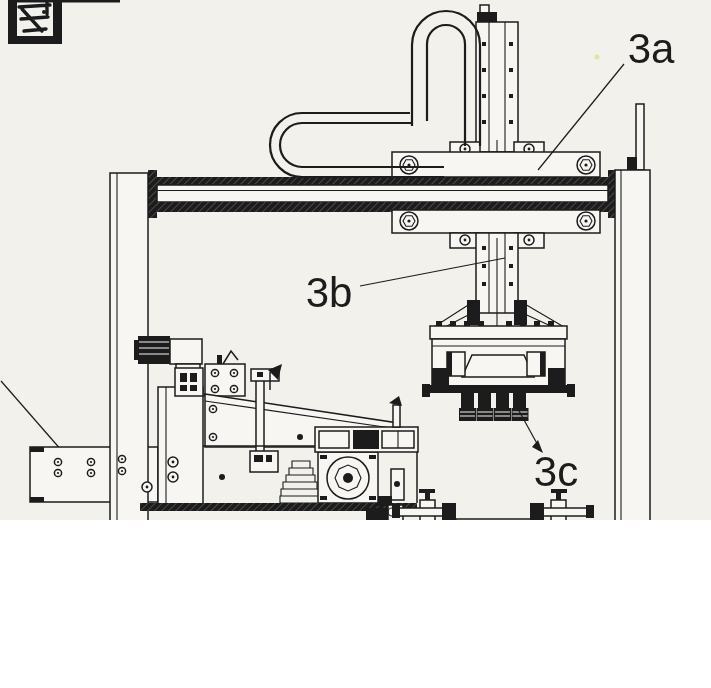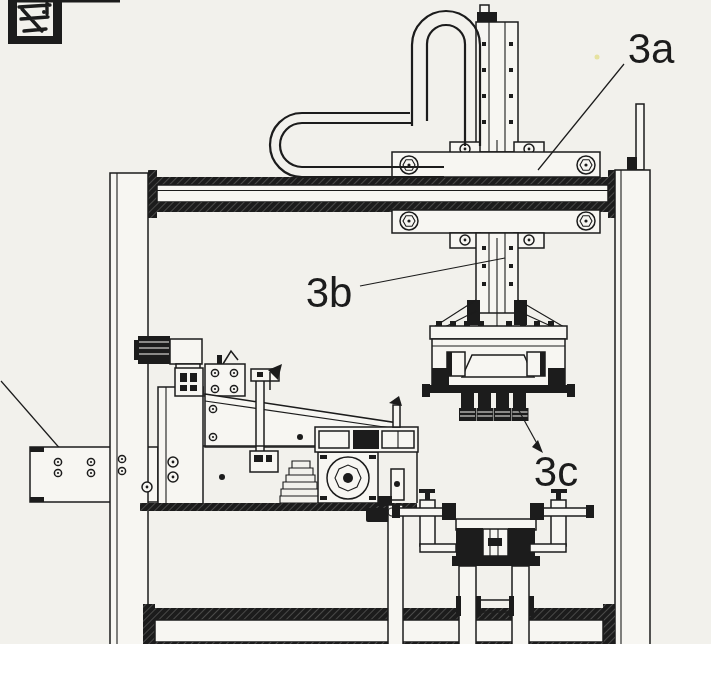--- a/index.html
+++ b/index.html
@@ -1,16 +1,16 @@
 <!DOCTYPE html>
 <html style="--color-background: #f2f1ec; --color-paper: #f7f6f2; --color-ink: #1c1c1c; --color-artifact: #e6e2a0;"><head>
 <meta charset="utf-8">
 <style>
   html,body{margin:0;padding:0;background:#fff;}
-  .stage{position:relative;width:711px;height:644px;overflow:hidden;
+  .stage{position:relative;width:711px;height:520px;overflow:hidden;
          font-family:"Liberation Sans",sans-serif;}
   svg{display:block;}
   .dark{fill:var(--color-ink,#1c1c1c);stroke:none;}
   .paper{fill:var(--color-paper,#f7f6f2);stroke:var(--color-ink,#1c1c1c);stroke-width:1.5;}
   .ln{fill:none;stroke:var(--color-ink,#1c1c1c);stroke-width:1.5;}
   .thin{stroke-width:1.1;}
   .thick{stroke-width:3.4;stroke-linecap:round;}
   .chain{fill:none;stroke:var(--color-ink,#1c1c1c);stroke-width:2.2;}
   .leader{fill:none;stroke:var(--color-ink,#1c1c1c);stroke-width:1.2;}
   .wht{fill:none;stroke:var(--color-paper,#f7f6f2);stroke-width:1.2;}

